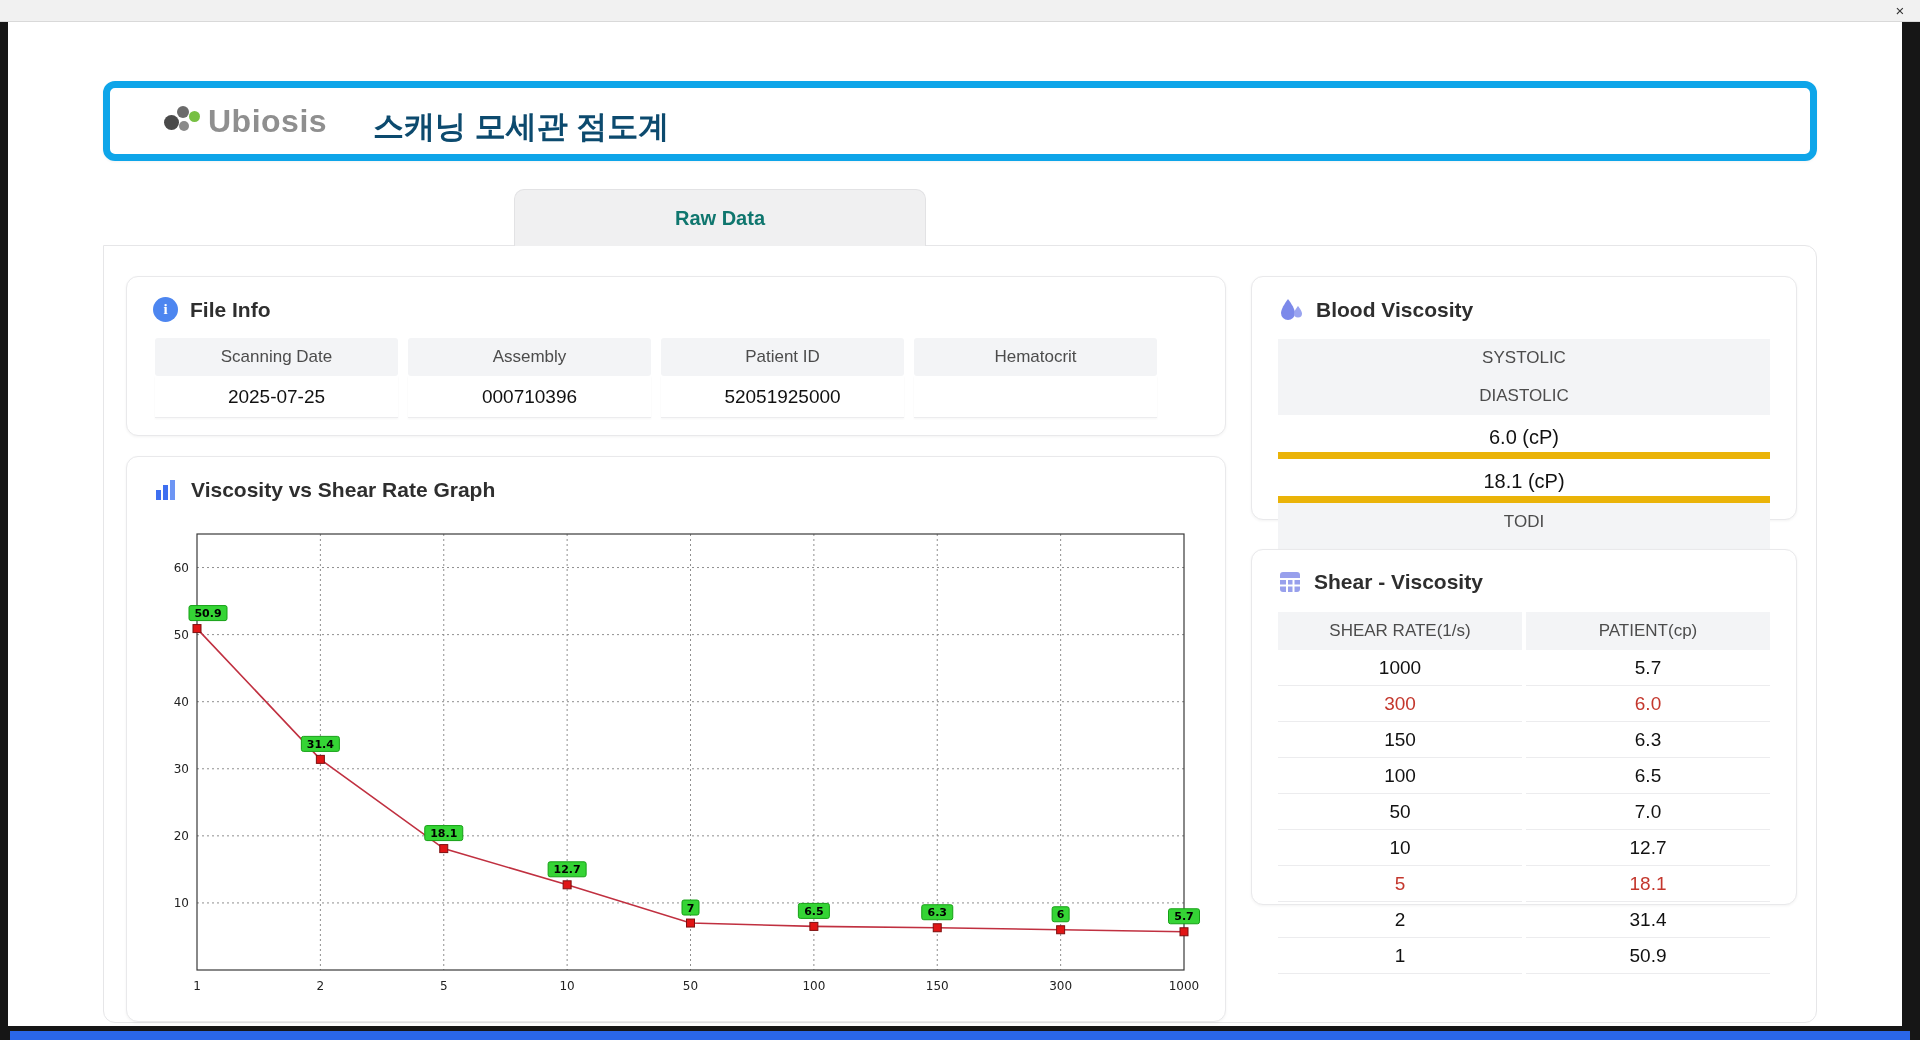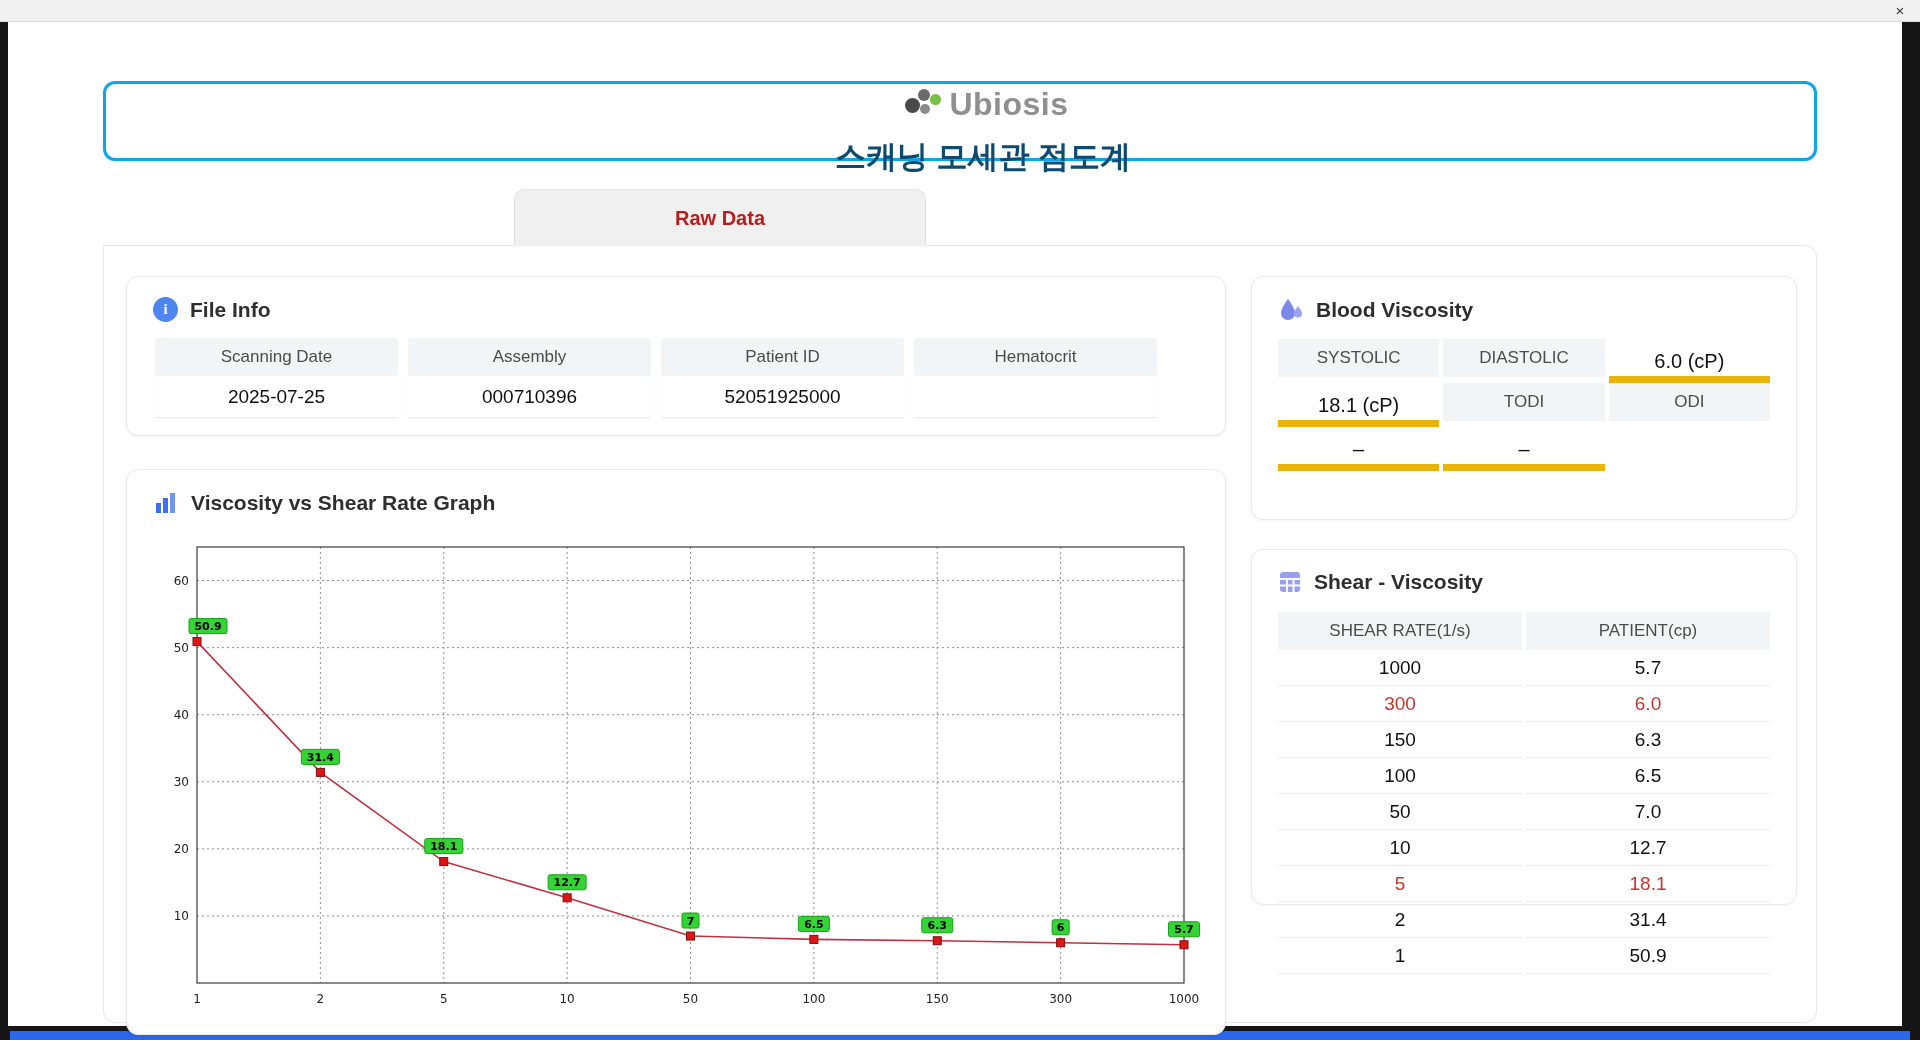--- a/index.html
+++ b/index.html
@@ -7,52 +7,52 @@
   body { font-family:"Liberation Sans", sans-serif; }
   .screen { position:relative; width:1920px; height:1040px; background:#161616; overflow:hidden; }
 
   
   .titlebar { position:absolute; top:0; left:0; width:1920px; height:22px; background:#f1f1f1; border-bottom:1px solid #d9d9d9; z-index:10; }
   .close-btn { position:absolute; right:10px; top:1px; width:20px; height:20px; line-height:20px; text-align:center; font-size:15px; color:#333; cursor:pointer; }
   .app { position:absolute; top:22px; left:8px; right:18px; bottom:14px; background:#ffffff; }
   .bottombar { position:absolute; bottom:0; left:10px; right:10px; height:9px; background:#2a66e8; }
 
   
-  .header-card { position:absolute; left:103px; top:81px; width:1714px; height:80px; background:#fff; border:3px solid #0ea5e9; border-radius:12px; box-shadow:0 1px 3px rgba(0,0,0,.05); display:flex; align-items:center; z-index:5;flex-direction:column; }
+  .header-card { position:absolute; left:103px; top:81px; width:1714px; height:80px; background:#fff; border:7px solid #0ea5e9; border-radius:12px; box-shadow:0 1px 3px rgba(0,0,0,.05); display:flex; align-items:center; z-index:5; }
   .logo { display:flex; align-items:center; gap:6px; margin-left:52px; }
   .logo-dots { position:relative; width:40px; height:40px; }
   .dot { position:absolute; border-radius:50%; }
   .logo-text { font-size:32px; font-weight:bold; color:#8f8f8f; letter-spacing:.5px; }
   .app-title { margin-left:46px; font-size:31px; font-weight:bold; color:#0c4a6e;margin-top:12px; }
 
   
   .tab { position:absolute; display:flex; align-items:center; justify-content:center; font-weight:bold; cursor:pointer; z-index:4; }
   .tab-result { left:103px; top:184px; width:406px; height:62px; background:#fff; border:1px solid #e6e6e8; border-bottom:none; border-radius:12px 12px 0 0; color:#333; font-size:20px; }
-  .tab-rawdata { left:514px; top:189px; width:412px; height:57px; background:#f0f0f1; border:1px solid #e2e2e4; border-bottom:none; border-radius:10px 10px 0 0; color:#b91c1c; font-size:20px; }
+  .tab-rawdata { left:514px; top:189px; width:412px; height:57px; background:#f0f0f1; border:1px solid #e2e2e4; border-bottom:none; border-radius:10px 10px 0 0; color:#0f766e; font-size:20px; }
   .content-container { position:absolute; left:103px; top:245px; width:1714px; height:778px; background:#fff; border:1px solid #e6e6e8; border-radius:0 12px 12px 12px; z-index:3; }
 
   
   .card { position:absolute; background:#fff; border:1px solid #e9e9eb; border-radius:12px; box-shadow:0 1px 3px rgba(0,0,0,.05); z-index:6; }
   .card-title { display:flex; align-items:center; gap:12px; padding:20px 26px 0 26px; font-size:21px; font-weight:bold; color:#2e2e2e; }
 
   
   .fileinfo-card { left:126px; top:276px; width:1100px; height:160px; }
   .fi-fields { display:flex; gap:10px; padding:16px 28px 16px 28px; }
   .fi-field { width:243px; }
   .fi-label { height:38px; line-height:38px; text-align:center; background:#f3f4f6; color:#4c4c4c; font-size:17px; border-radius:3px; }
   .fi-value { height:42px; line-height:42px; text-align:center; font-size:19px; color:#111; border-bottom:1px solid #ececee; box-shadow:0 1px 2px rgba(0,0,0,.04); }
 
   
   .bv-card { left:1251px; top:276px; width:546px; height:244px; }
-  .bv-grid { display:grid; grid-template-columns:1fr 1fr 1fr; column-gap:4px; padding:16px 26px 0 26px; }
+  .bv-grid { display:grid; grid-template-columns:1fr; column-gap:4px; padding:16px 26px 0 26px; }
   .bv-head { height:38px; line-height:38px; text-align:center; background:#f3f4f6; color:#4c4c4c; font-size:17px; }
   .bv-val { height:44px; line-height:44px; text-align:center; font-size:20px; color:#111; border-bottom:7px solid #eab308; }
 
   
-  .graph-card { left:126px; top:456px; width:1100px; height:566px;margin-top:13px; }
+  .graph-card { left:126px; top:456px; width:1100px; height:566px; }
   .chart-wrap { position:absolute; left:30px; top:62px; }
 
   
   .sv-card { left:1251px; top:549px; width:546px; height:356px;border-radius:12px; }
   .sv-table { padding:18px 26px 0 26px; }
   .sv-headrow, .sv-row { display:grid; grid-template-columns:1fr 1fr; column-gap:4px; }
   .sv-headcell { height:38px; line-height:38px; text-align:center; background:#f3f4f6; color:#4c4c4c; font-size:17px; }
   .sv-cell { height:36px; line-height:36px; text-align:center; font-size:19px; color:#111; border-bottom:1px solid #ececee; }
   .sv-row.red .sv-cell { color:#c4372d; }
 

